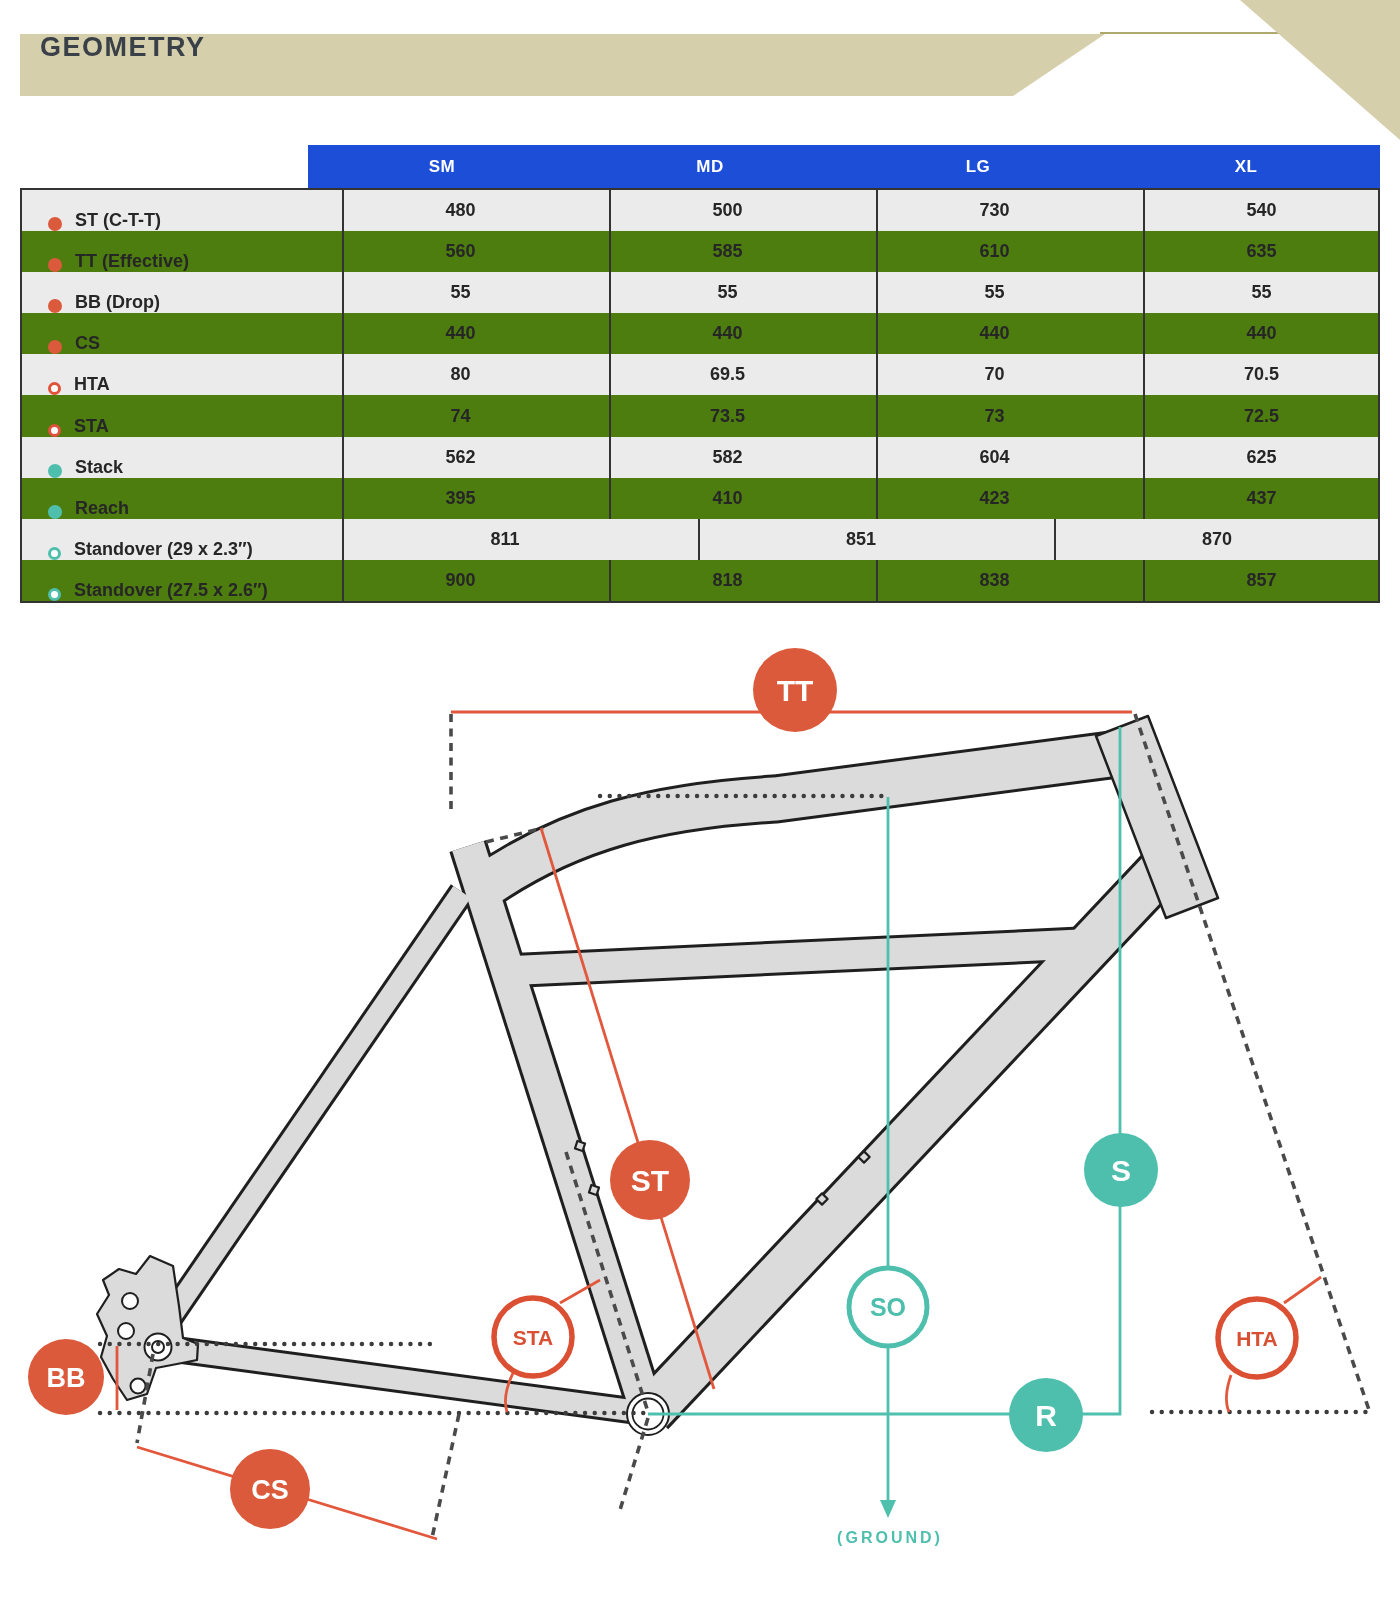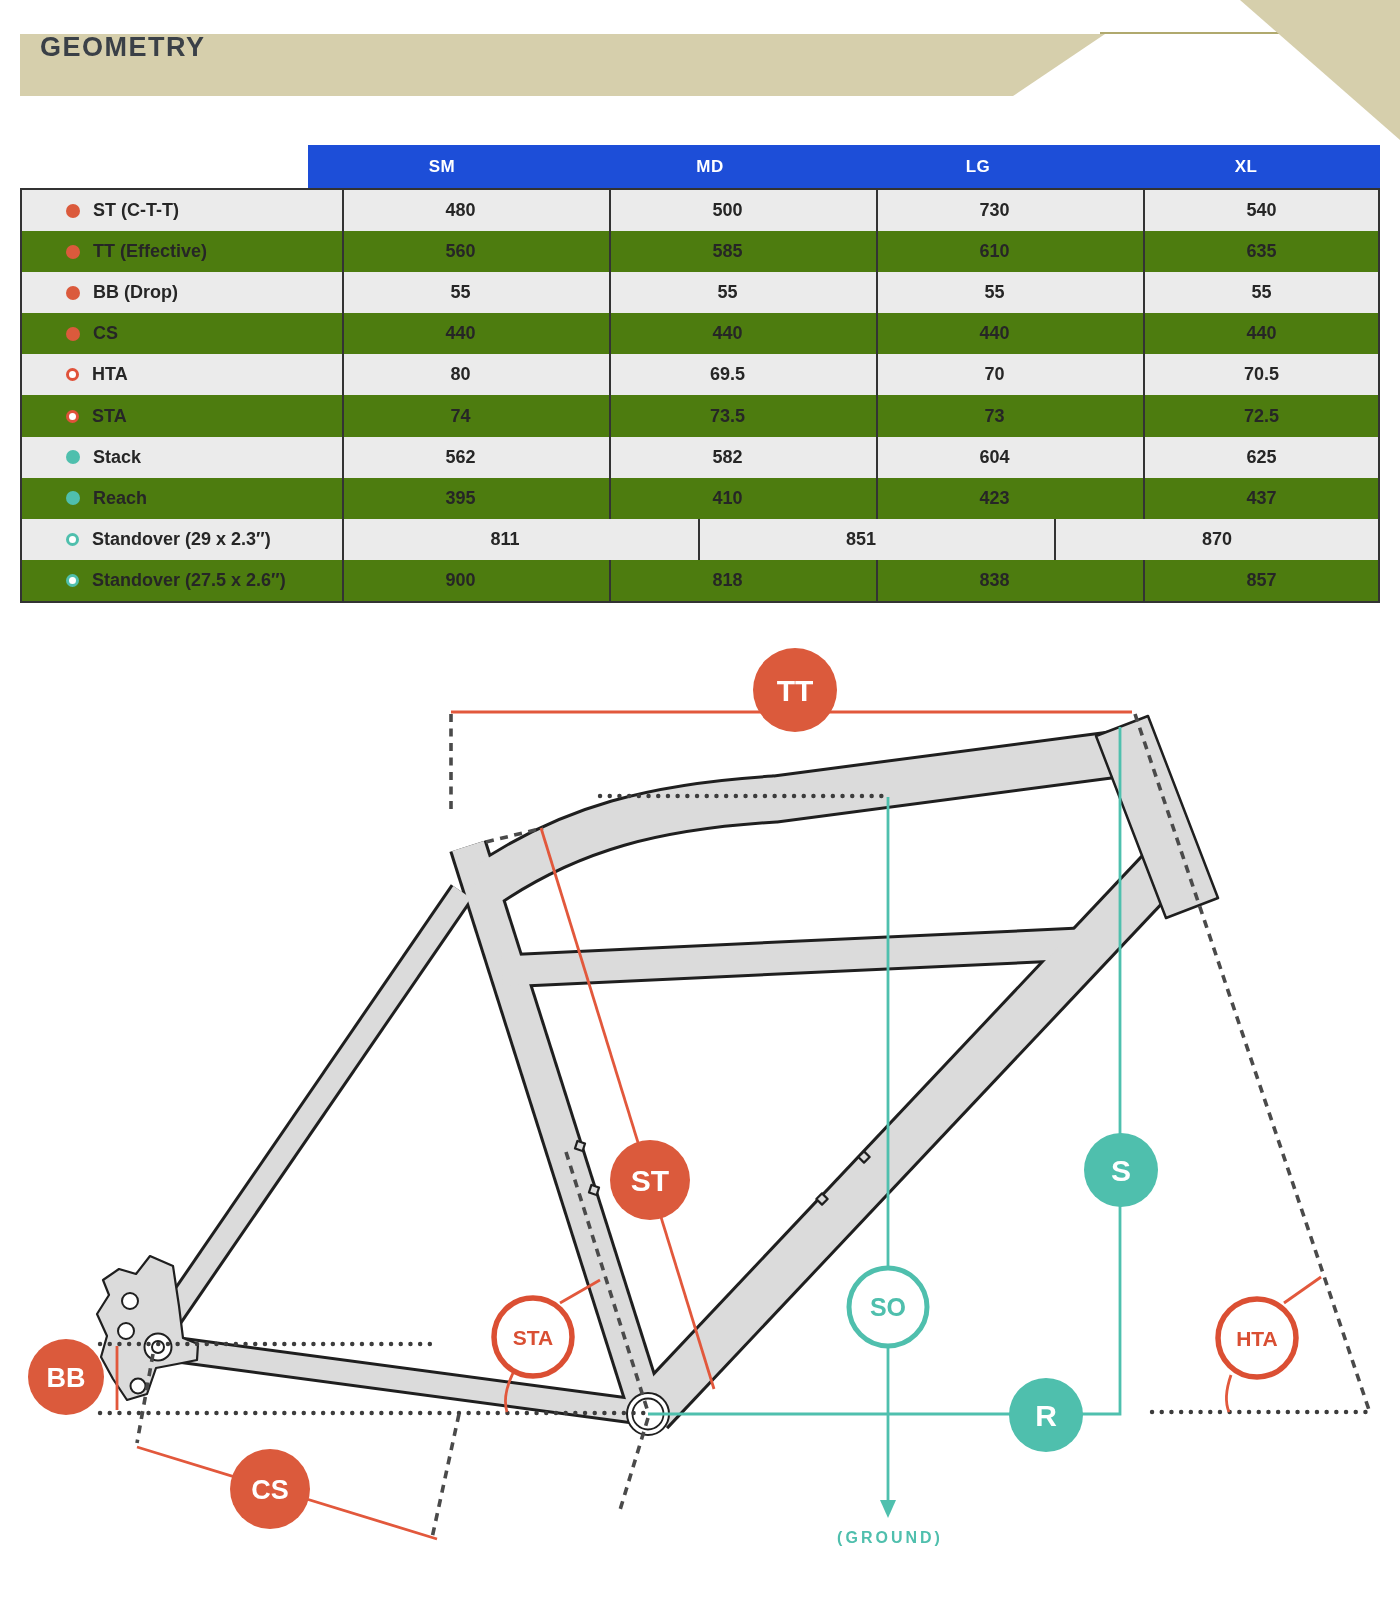--- a/index.html
+++ b/index.html
@@ -15,21 +15,21 @@
   .olive-line{position:absolute;left:1100px;top:32px;width:180px;height:0;border-top:2px solid #B0A96E;}
 
   
   .tbl{position:absolute;left:20px;top:145px;width:1360px;}
   .thead{margin-left:288px;height:43px;background:#1d4ed8;display:flex;}
   .thead .hcell{flex:1;display:flex;align-items:center;justify-content:center;
           color:#fff;font-weight:bold;font-size:17px;letter-spacing:.5px;}
   .tbody{border:2px solid #333;}
   .trow{display:flex;height:41.1px;align-items:stretch;background:#4d7c0f;}
   .trow.odd{background:#EBEBEB;}
-  .tlabel{width:288px;display:flex;align-items:center;padding-left:44px;gap:13px;
+  .tlabel{width:288px;display:flex;align-items:flex-end;padding-left:26px;gap:13px;
           font-weight:bold;font-size:18px;color:#262626;box-sizing:border-box;flex-shrink:0;}
   .tval{flex:1;border-left:2px solid #333;display:flex;align-items:center;justify-content:center;
           font-weight:bold;font-size:18px;color:#262626;margin-left:32px;}
   .dot{width:14px;height:14px;border-radius:50%;box-sizing:border-box;flex-shrink:0;}
   .m-of{background:#DB5A3C;}
   .m-oo{border:3px solid #E0523A;background:#fff;width:13px;height:13px;}
   .m-tf{background:#4FBFAD;}
   .m-to{border:3px solid #4FBFAD;background:#fff;width:13px;height:13px;}
 
   

